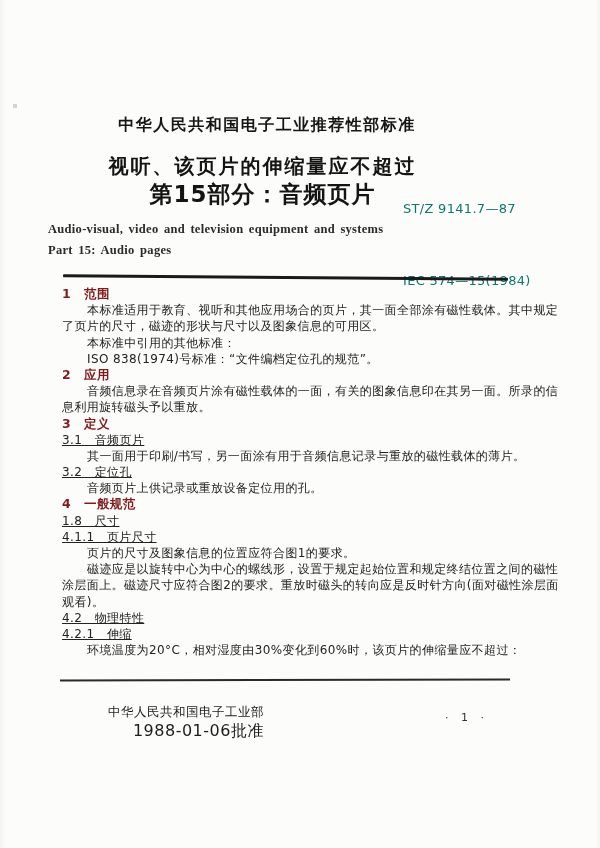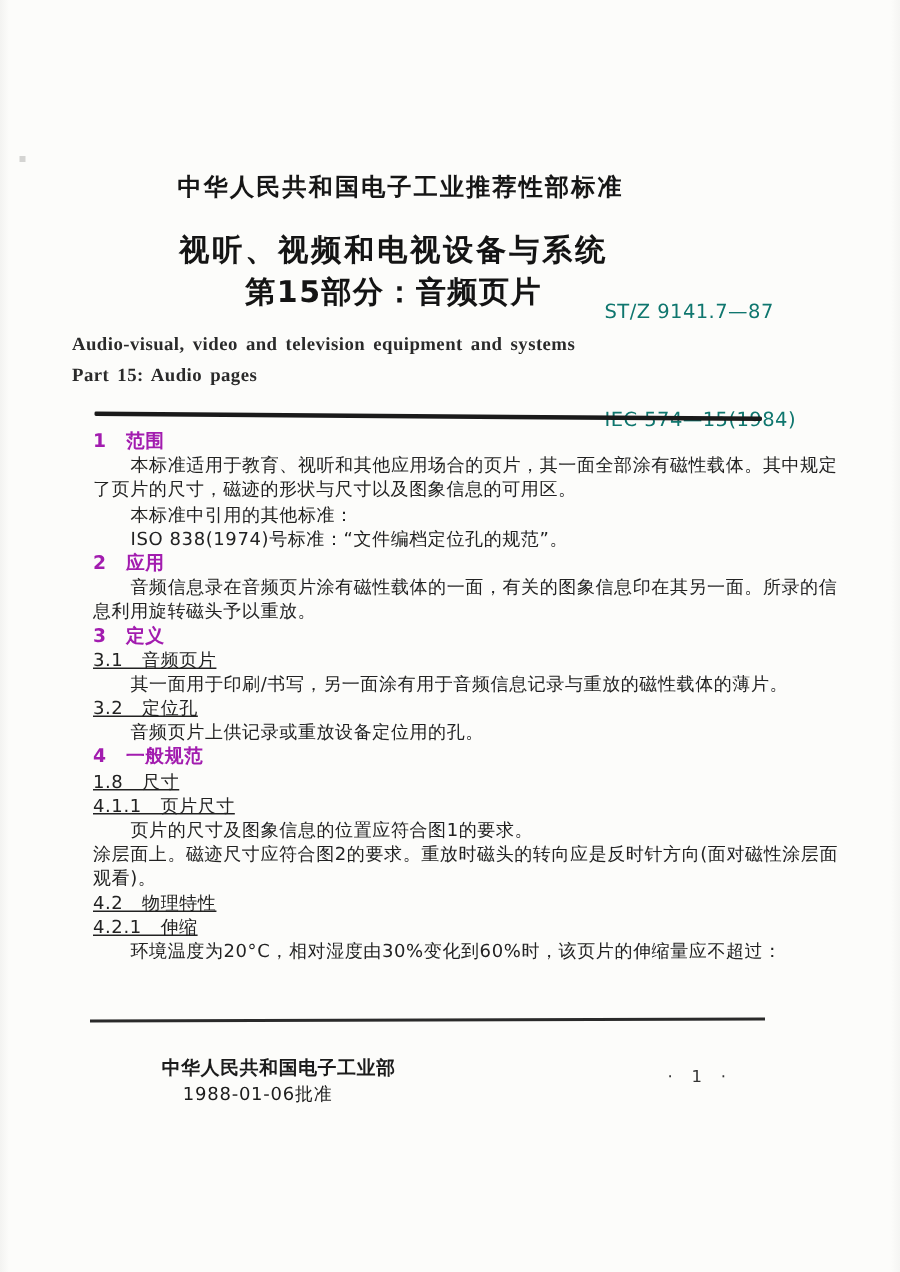--- a/index.html
+++ b/index.html
@@ -20,69 +20,69 @@
 
   .std-label{
     position:absolute;left:62px;top:115px;width:410px;
     text-align:center;font-weight:bold;font-size:16px;letter-spacing:1.5px;color:#161616;
   }
   .title-zh{
     position:absolute;left:70px;top:152px;width:385px;text-align:center;
     font-weight:bold;color:#141414;
   }
   .title-zh .t1{font-size:20px;line-height:28px;letter-spacing:2px;}
-  .title-zh .t2{font-size:20px;line-height:28px;letter-spacing:1px;}
+  .title-zh .t2{font-size:23px;line-height:28px;letter-spacing:1px;}
   .std-codes{
     position:absolute;left:403px;top:149px;
     font-weight:normal;font-size:13px;line-height:24px;letter-spacing:0.3px;color:#0f766e;
     white-space:pre;
   }
   .title-en{
     position:absolute;left:48px;top:219px;width:385px;
     font-family:"Liberation Serif",serif;font-weight:bold;
     font-size:12.5px;line-height:21px;word-spacing:2px;letter-spacing:0.3px;color:#2a2a2a;
   }
   .rule-thick{
     position:absolute;left:63px;top:276px;width:445px;height:3px;
     background:#1a1a1a;transform:rotate(0.45deg);border-radius:1px;
   }
   .body-text{
     position:absolute;left:62px;top:286px;width:470px;
     font-size:12px;letter-spacing:0.4px;color:#222;
   }
   .line{display:block;height:16.2px;line-height:16.2px;white-space:pre;}
-  .line.sec{font-weight:bold;font-size:12.5px;color:#a21caf;}
+  .line.sec{font-weight:bold;font-size:12.5px;color:#7f1d1d;}
   .line.sub{font-weight:normal;text-decoration:underline;}
   .line.ind{text-indent:25px;}
   .line.cont{}
   .rule-thin{
     position:absolute;left:60px;top:679px;width:450px;height:2px;
     background:#2a2a2a;transform:rotate(-0.15deg);
   }
   .footer-line{
     position:absolute;left:92px;top:689px;font-size:12.5px;color:#1c1c1c;white-space:pre;
   }
-  .footer-line .issuer{font-weight:bold;letter-spacing:0.5px;}
-  .footer-line .approval{margin-left:14px;font-size:12px;letter-spacing:0.5px;}
+  .footer-line .issuer{font-weight:normal;letter-spacing:0.5px;}
+  .footer-line .approval{margin-left:25px;font-size:16px;letter-spacing:0.5px;}
   .page-number{
     position:absolute;left:445px;top:711px;
     font-size:11px;color:#333;word-spacing:7px;letter-spacing:1px;white-space:pre;
   }
 </style>
 </head>
 <body>
 
 <div class="page">
 
   <div class="scan-speck"></div>
 
   <div class="std-label">中华人民共和国电子工业推荐性部标准</div>
 
   <div class="title-zh">
-    <div class="t1">视听、视频和电视设备与系统</div>
+    <div class="t1">视听、该页片的伸缩量应不超过</div>
     <div class="t2">第15部分：音频页片</div>
   </div>
 
   <div class="std-codes">
     <div>ST/Z 9141.7—87</div>
     <div>IEC 574—15(1984)</div>
   </div>
 
   <div class="title-en">
     <div>Audio-visual, video and television equipment and systems</div>
@@ -102,20 +102,21 @@
       <div class="line cont">息利用旋转磁头予以重放。</div>
       <div class="line sec">3　定义</div>
       <div class="line sub">3.1　音频页片</div>
       <div class="line ind">其一面用于印刷/书写，另一面涂有用于音频信息记录与重放的磁性载体的薄片。</div>
       <div class="line sub">3.2　定位孔</div>
       <div class="line ind">音频页片上供记录或重放设备定位用的孔。</div>
       <div class="line sec">4　一般规范</div>
       <div class="line sub">1.8　尺寸</div>
       <div class="line sub">4.1.1　页片尺寸</div>
       <div class="line ind">页片的尺寸及图象信息的位置应符合图1的要求。</div>
+      <div class="line ind">磁迹应是以旋转中心为中心的螺线形，设置于规定起始位置和规定终结位置之间的磁性</div>
       <div class="line cont">涂层面上。磁迹尺寸应符合图2的要求。重放时磁头的转向应是反时针方向(面对磁性涂层面</div>
       <div class="line cont">观看)。</div>
       <div class="line sub">4.2　物理特性</div>
       <div class="line sub">4.2.1　伸缩</div>
       <div class="line ind">环境温度为20°C，相对湿度由30%变化到60%时，该页片的伸缩量应不超过：</div>
     </div>
 
   <div class="rule-thin"></div>
 
   <div class="footer-line">

